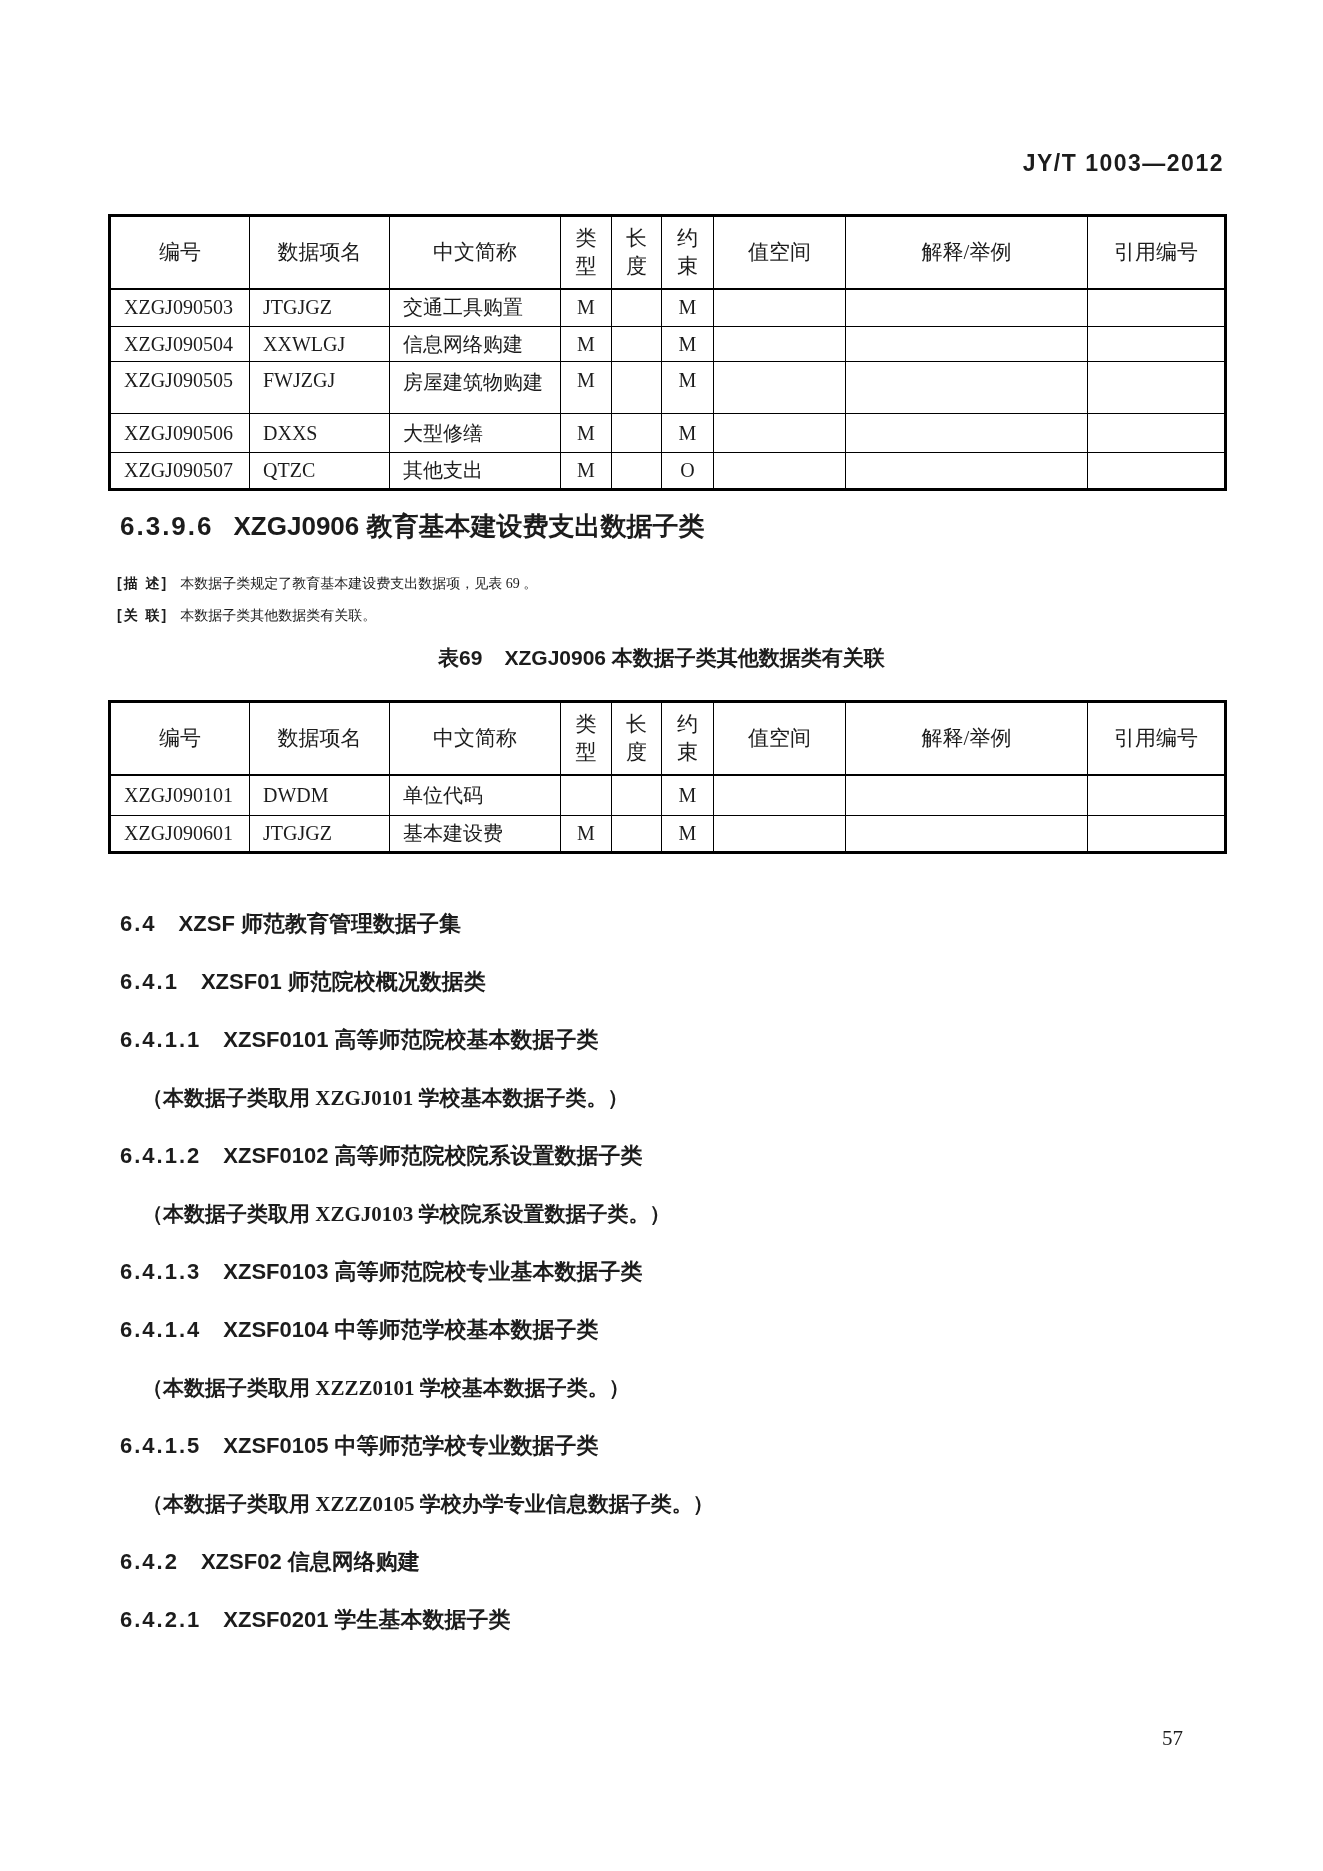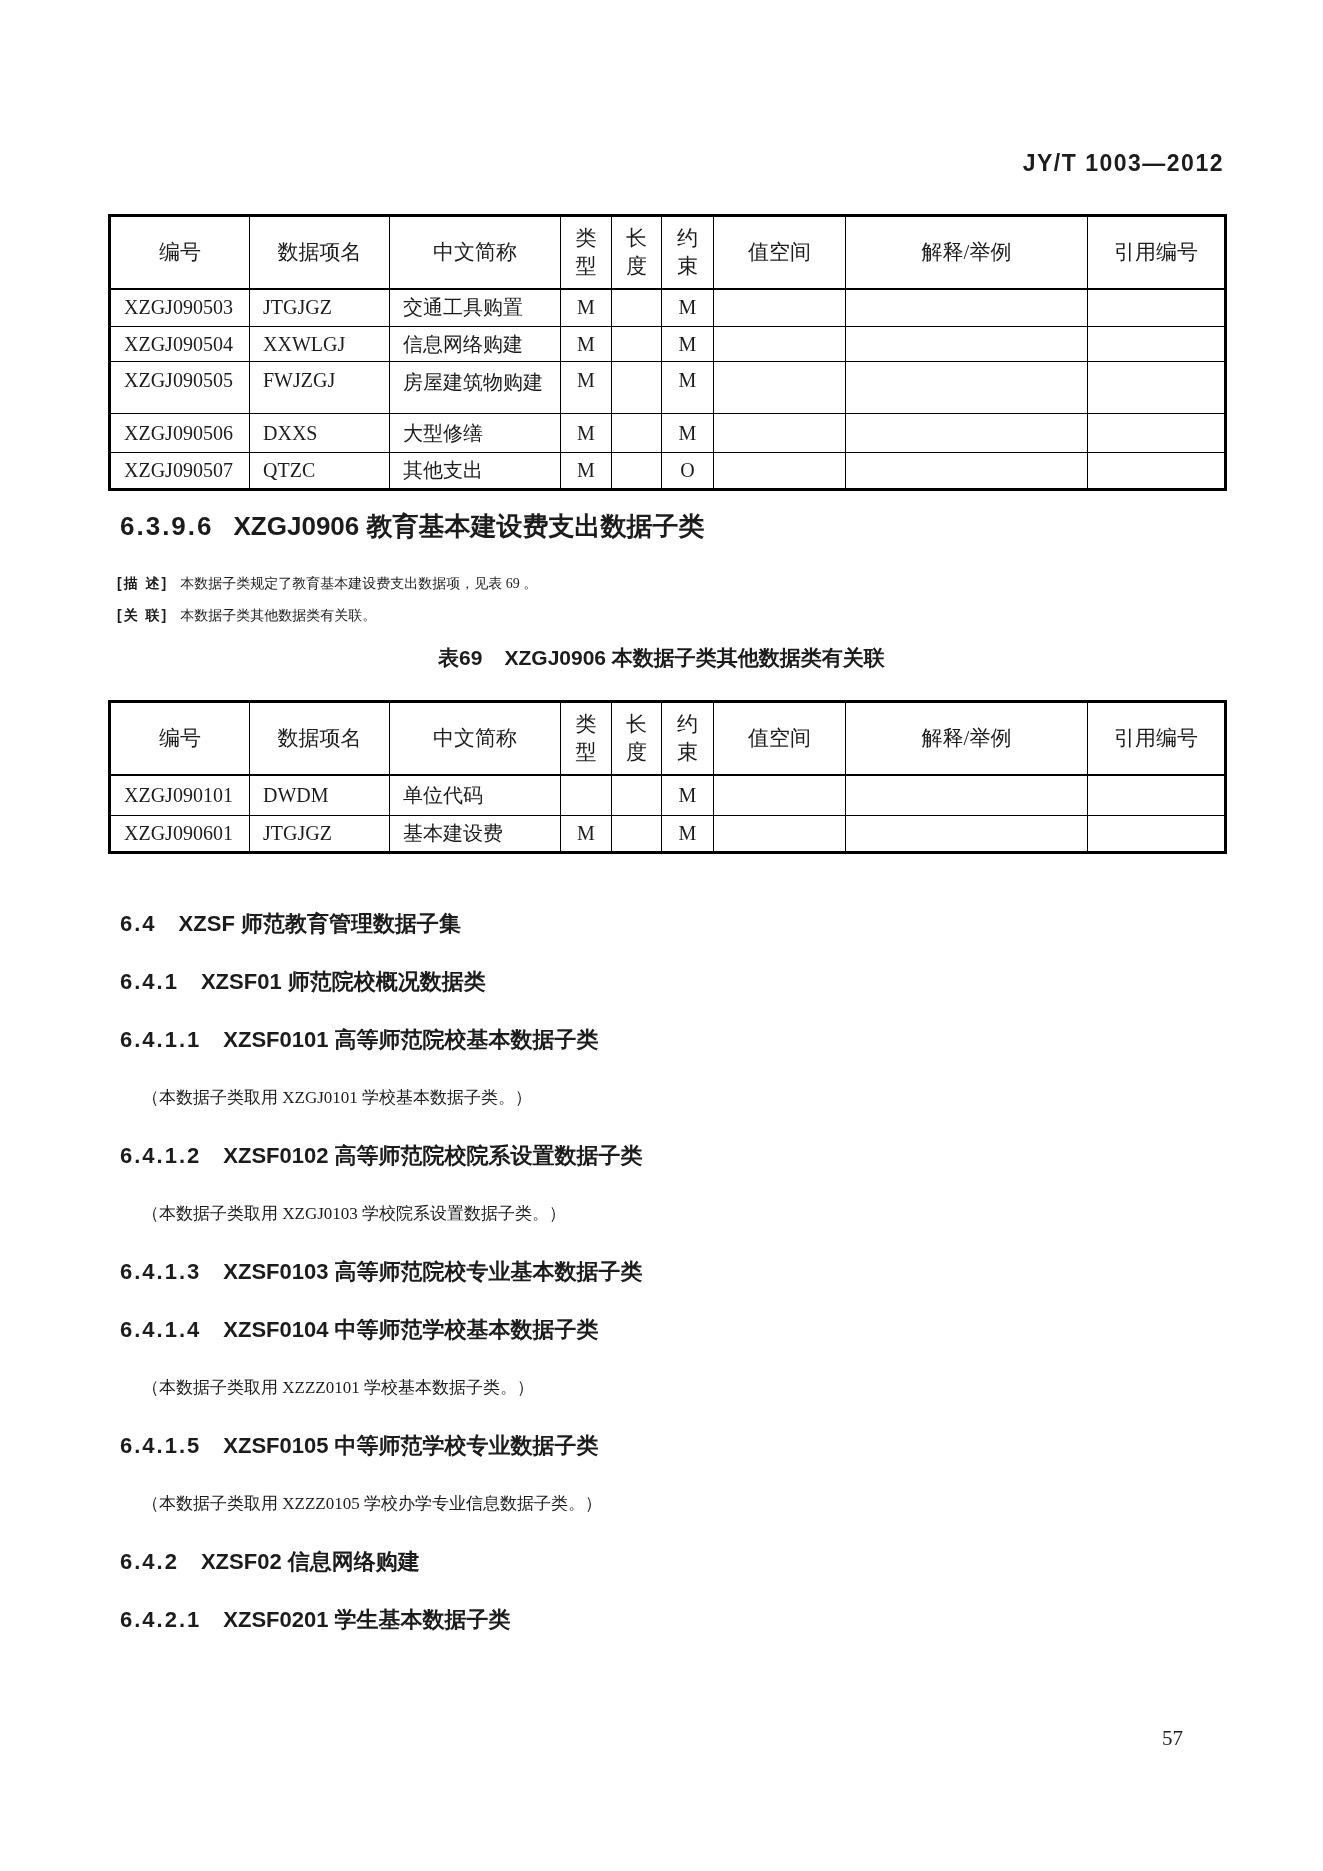--- a/index.html
+++ b/index.html
@@ -81,22 +81,22 @@
   .ol-h {
     height:24px; margin:4px 0 34px 0;
     font-family:"Liberation Sans","DejaVu Sans",sans-serif;
     font-weight:bold; font-size:22px; line-height:24px;
     white-space:nowrap;
   }
   .ol-h .num { letter-spacing:2px; margin-right:22px; }
   .ol-note {
     height:24px; margin:16px 0 34px 0;
     padding-left:22px;
-    font-size:17px; line-height:24px; white-space:nowrap;
-    font-weight:normal;
+    font-size:21px; line-height:24px; white-space:nowrap;
+    font-weight:bold;
   }
   .page-num {
     position:absolute; top:1726px; right:140px;
     font-size:21px;
   }
 </style>
 </head>
 <body>
 
 <div class="page">

